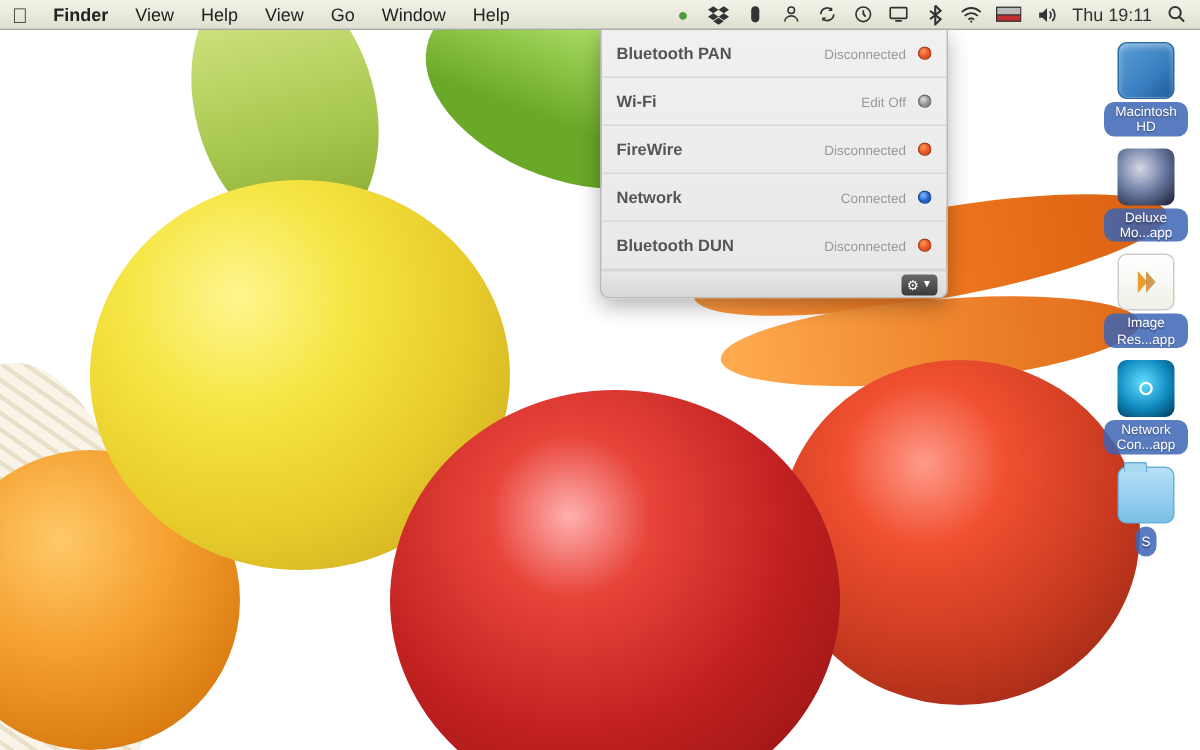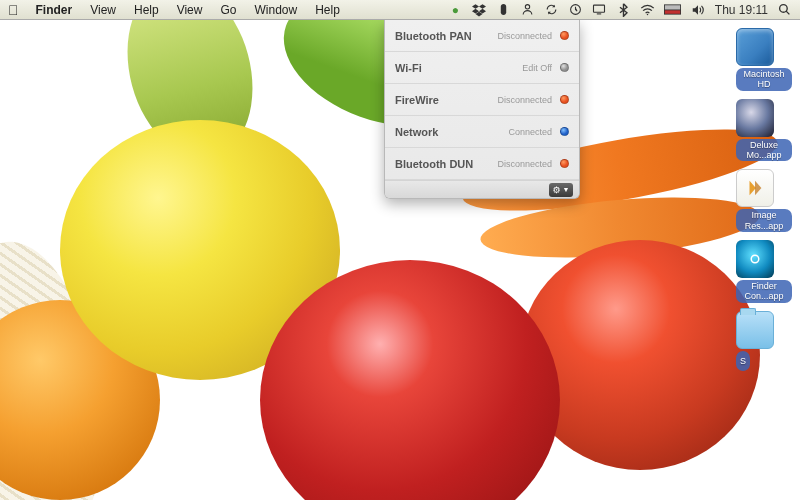--- a/index.html
+++ b/index.html
@@ -151,22 +151,22 @@
       justify-content: center;
       width: 15px;
       height: 15px;
       font-size: 12px;
       color: #333;
     }
     
     .network-panel {
       position: absolute;
       top: 20px;
-      left: 384px;
-      width: 196px;
+      left: 400px;
+      width: 232px;
       background: linear-gradient(to bottom, #f0f0f0 0%, #e8e8e8 100%);
       border: 1px solid #b8b8b8;
       border-top: none;
       border-radius: 0 0 6px 6px;
       box-shadow: 0 5px 14px rgba(0,0,0,0.3);
       z-index: 90;
       overflow: hidden;
     }
     .network-row {
       display: flex;
@@ -230,21 +230,21 @@
       width: 60px;
       display: flex;
       flex-direction: column;
       align-items: center;
       gap: 8px;
       z-index: 50;
     }
     .desktop-icon {
       display: flex;
       flex-direction: column;
-      align-items: flex-start;
+      align-items: center;
       width: 56px;
       cursor: default;
     }
     .desktop-icon .icon-img {
       width: 38px;
       height: 38px;
       border-radius: 6px;
       margin-bottom: 2px;
       display: flex;
       align-items: center;
@@ -449,19 +449,19 @@
         </svg>
     </div>
     <div class="label">Image Res...app</div>
   </div>
   <div class="desktop-icon">
     <div class="icon-img app-icon-network">
       <svg width="18" height="18" viewBox="0 0 24 24">
           <circle cx="12" cy="12" r="5" fill="none" stroke="#fff" stroke-width="2"></circle>
         </svg>
     </div>
-    <div class="label">Finder Con...app</div>
+    <div class="label">Network Con...app</div>
   </div>
   <div class="desktop-icon">
     <div class="icon-img folder-icon"></div>
     <div class="label">S</div>
   </div>
 </div>
 
 </body></html>

